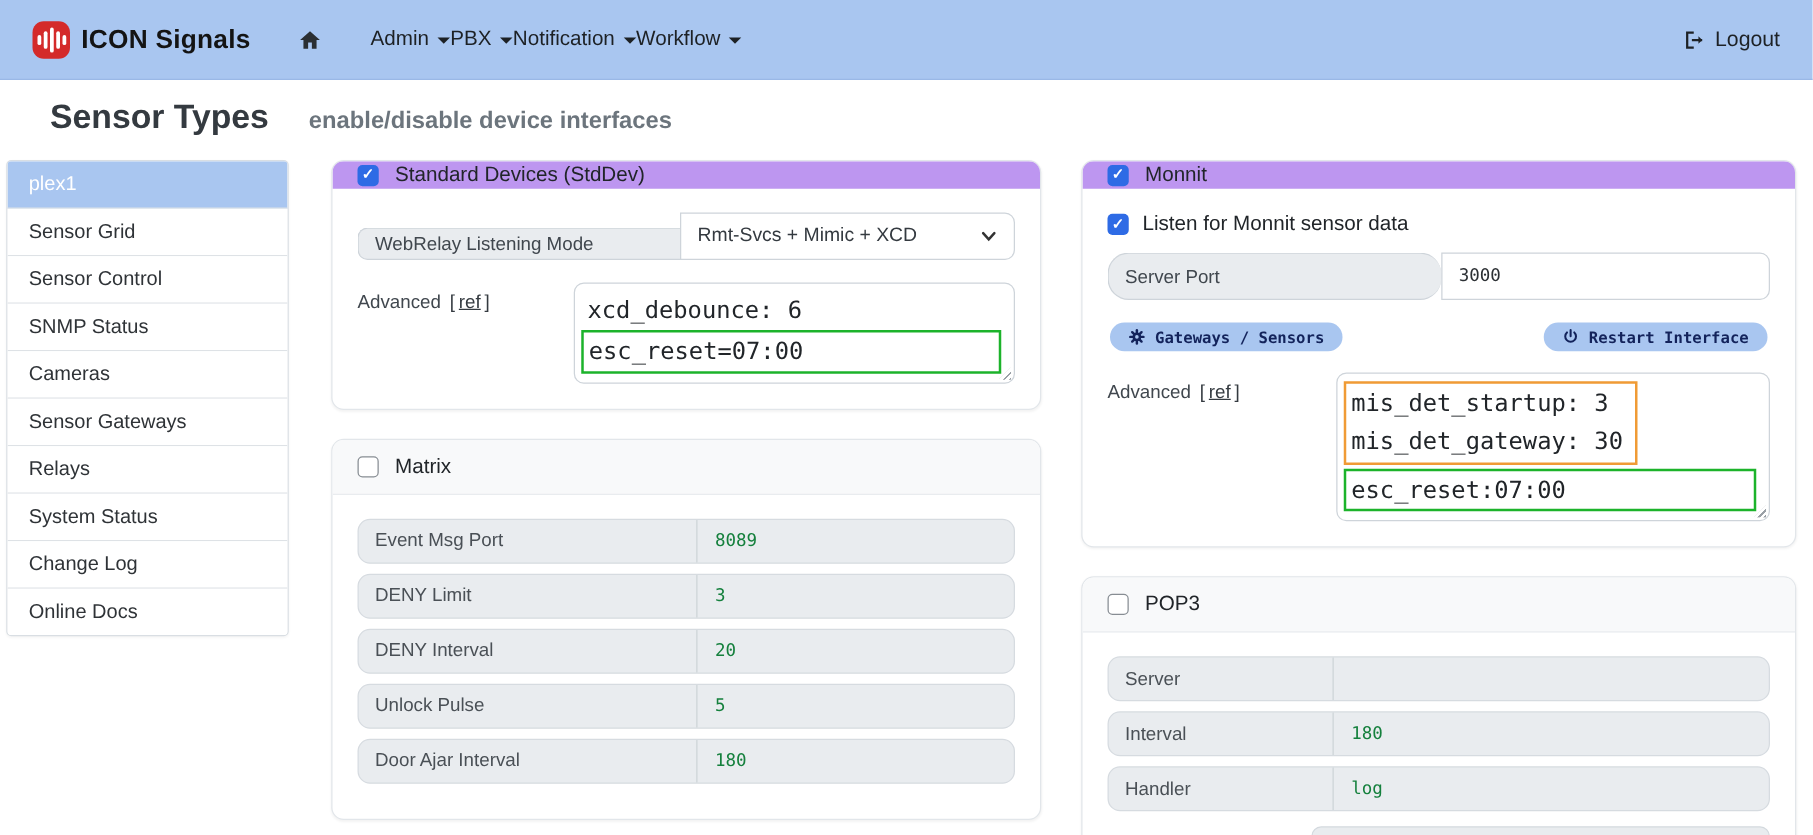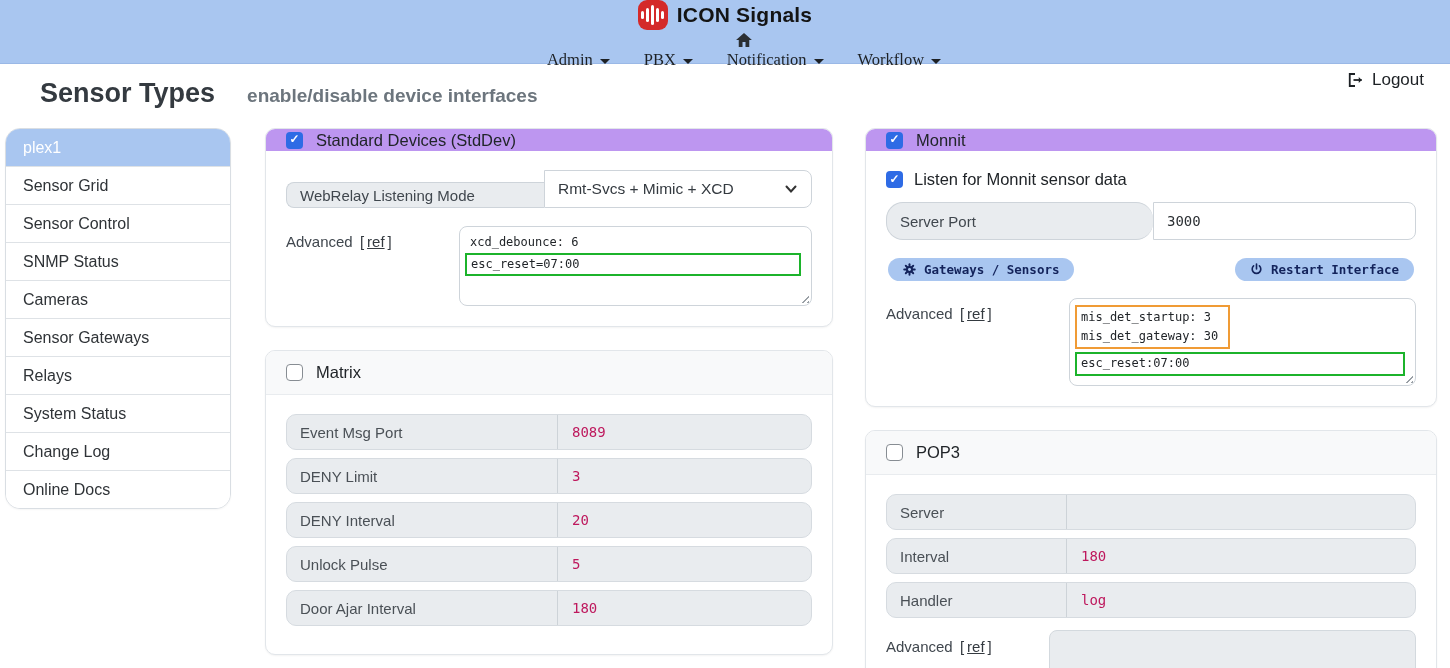--- a/index.html
+++ b/index.html
@@ -2,45 +2,45 @@
 <html><head>
 <meta charset="utf-8">
 <style>
   * { margin:0; padding:0; box-sizing:border-box; }
   html,body { width:1450px; height:668px; overflow:hidden; background:#fff;
               font-family:"Liberation Sans", sans-serif; color:#212529; }
 
   
   .navbar { position:absolute; top:0; left:0; width:1450px; height:64px;
             background:#a9c6f0; display:flex; align-items:center; padding:0 26px;
-            border-bottom:1px solid #9ab8e6;flex-direction:column; }
+            border-bottom:1px solid #9ab8e6; }
   .brand { display:flex; align-items:center; gap:9px; cursor:pointer; }
   .logo { width:30px; height:30px; background:#d42a2a; border-radius:9px;
           display:flex; align-items:center; justify-content:center; gap:2px; }
   .logo i { display:block; width:3px; background:#fff; border-radius:2px; }
   .logo i:nth-child(1){height:8px;} .logo i:nth-child(2){height:14px;}
   .logo i:nth-child(3){height:20px;} .logo i:nth-child(4){height:14px;}
   .logo i:nth-child(5){height:8px;}
   .brand-name { font-size:21px; font-weight:bold; color:#141414; letter-spacing:.2px; }
   .home-btn { margin-left:38px; display:flex; align-items:center; cursor:pointer; }
-  .nav-menus { display:flex; align-items:center; gap:34px; margin-left:38px;font-family:Liberation Serif, serif; }
+  .nav-menus { display:flex; align-items:center; margin-left:38px; }
   .nav-item { display:flex; align-items:center; gap:7px; font-size:16.5px; color:#1d2125; cursor:pointer; }
   .caret { width:0; height:0; border-left:5px solid transparent; border-right:5px solid transparent;
            border-top:5.5px solid #1d2125; margin-top:2px; }
   .logout { margin-left:auto; display:flex; align-items:center; gap:8px;
             font-size:17px; color:#1d2125; cursor:pointer; }
 
   
   .heading-row { position:absolute; top:78px; left:40px; display:flex; align-items:baseline; gap:32px; }
   .page-title { font-size:27px; font-weight:bold; color:#343a40; }
   .page-subtitle { font-size:19px; font-weight:bold; color:#6c757d; }
 
   
   .sidebar { position:absolute; left:5px; top:128px; width:226px; background:#fff;
-             border:1px solid #d9dee3; border-radius:15px; overflow:hidden;
+             border:1px solid #d9dee3; border-radius:4px; overflow:hidden;
              box-shadow:0 1px 2px rgba(0,0,0,.04); }
   .side-item { padding:8px 17px; font-size:16px; color:#2f3337; border-bottom:1px solid #dee2e6;
                background:#fff; cursor:pointer; line-height:21px; }
   .side-item:last-child { border-bottom:none; }
   .side-item.active { background:#a9c6f0; color:#fff; }
 
   
   .col-mid   { position:absolute; left:265px; top:128px; width:568px; }
   .col-right { position:absolute; left:865px; top:128px; width:572px; }
 
@@ -70,39 +70,39 @@
   .ig-select-value { font-size:15.5px; color:#343a40; }
   .mono { font-family:"DejaVu Sans Mono", monospace; }
   .ig-mono-value { font-size:14px; color:#2c3034; }
 
   
   .adv-row { display:flex; }
   .adv-label { flex:none; padding-top:7px; font-size:15px; color:#40474e; }
   .adv-label .ref-link { text-decoration:underline; cursor:pointer; color:#343a40; }
   .adv-label .brk { color:#343a40; padding:0 3px; }
   .ta { flex:1; border:1px solid #ced4da; border-radius:8px; position:relative;
-        padding:6px 10px; font-family:"DejaVu Sans Mono", monospace; font-size:12px;
+        padding:6px 10px; font-family:"DejaVu Sans Mono", monospace; font-size:19px;
         line-height:1.6; color:#212529; background:#fff; }
   .ta.disabled { background:#e9ecef; border-color:#d3d9de; }
   .ta .grip { position:absolute; right:2px; bottom:2px; width:10px; height:10px;
       background:repeating-linear-gradient(135deg, transparent 0 2px, #9aa0a6 2px 3.5px);
       clip-path:polygon(100% 0, 100% 100%, 0 100%); }
   .ta .line { display:block; white-space:pre; }
   .anno-green { display:inline-block; border:2.5px solid #1cb32b; padding:0 8px 0 4px;
                 margin:1px 0 1px -5px; }
   .anno-orange { display:inline-block; border:2.5px solid #f09b35; padding:1px 10px 1px 4px;
                  margin:0 0 2px -5px; }
 
   
   .row-disabled { display:flex; align-items:stretch; background:#e9ecef;
                   border:1px solid #d6dbe0; border-radius:10px; height:36px; margin-bottom:8px; }
   .rd-label { width:271px; flex:none; display:flex; align-items:center; padding:0 13px;
               font-size:15px; color:#4a5056; border-right:1px solid #cdd3d8; }
   .rd-label.w180 { width:180px; }
-  .rd-value { display:flex; align-items:center; padding:0 14px; font-size:14px; color:#be185d; }
+  .rd-value { display:flex; align-items:center; padding:0 14px; font-size:14px; color:#15803d; }
 
   
   .check-row { display:flex; align-items:center; gap:11px; font-size:16.5px; color:#212529;
                margin-bottom:13px; }
   .btn-row { display:flex; justify-content:space-between; align-items:center; margin:15px 2px 17px 2px; }
   .pill-btn { display:flex; align-items:center; gap:8px; background:#a9c6f0; color:#13235b;
               border-radius:12px; padding:3px 15px; height:23px; cursor:pointer;
               font-family:"DejaVu Sans Mono", monospace; font-size:12.5px; font-weight:bold; }
   .icon { display:inline-flex; flex:none; }
 </style>

